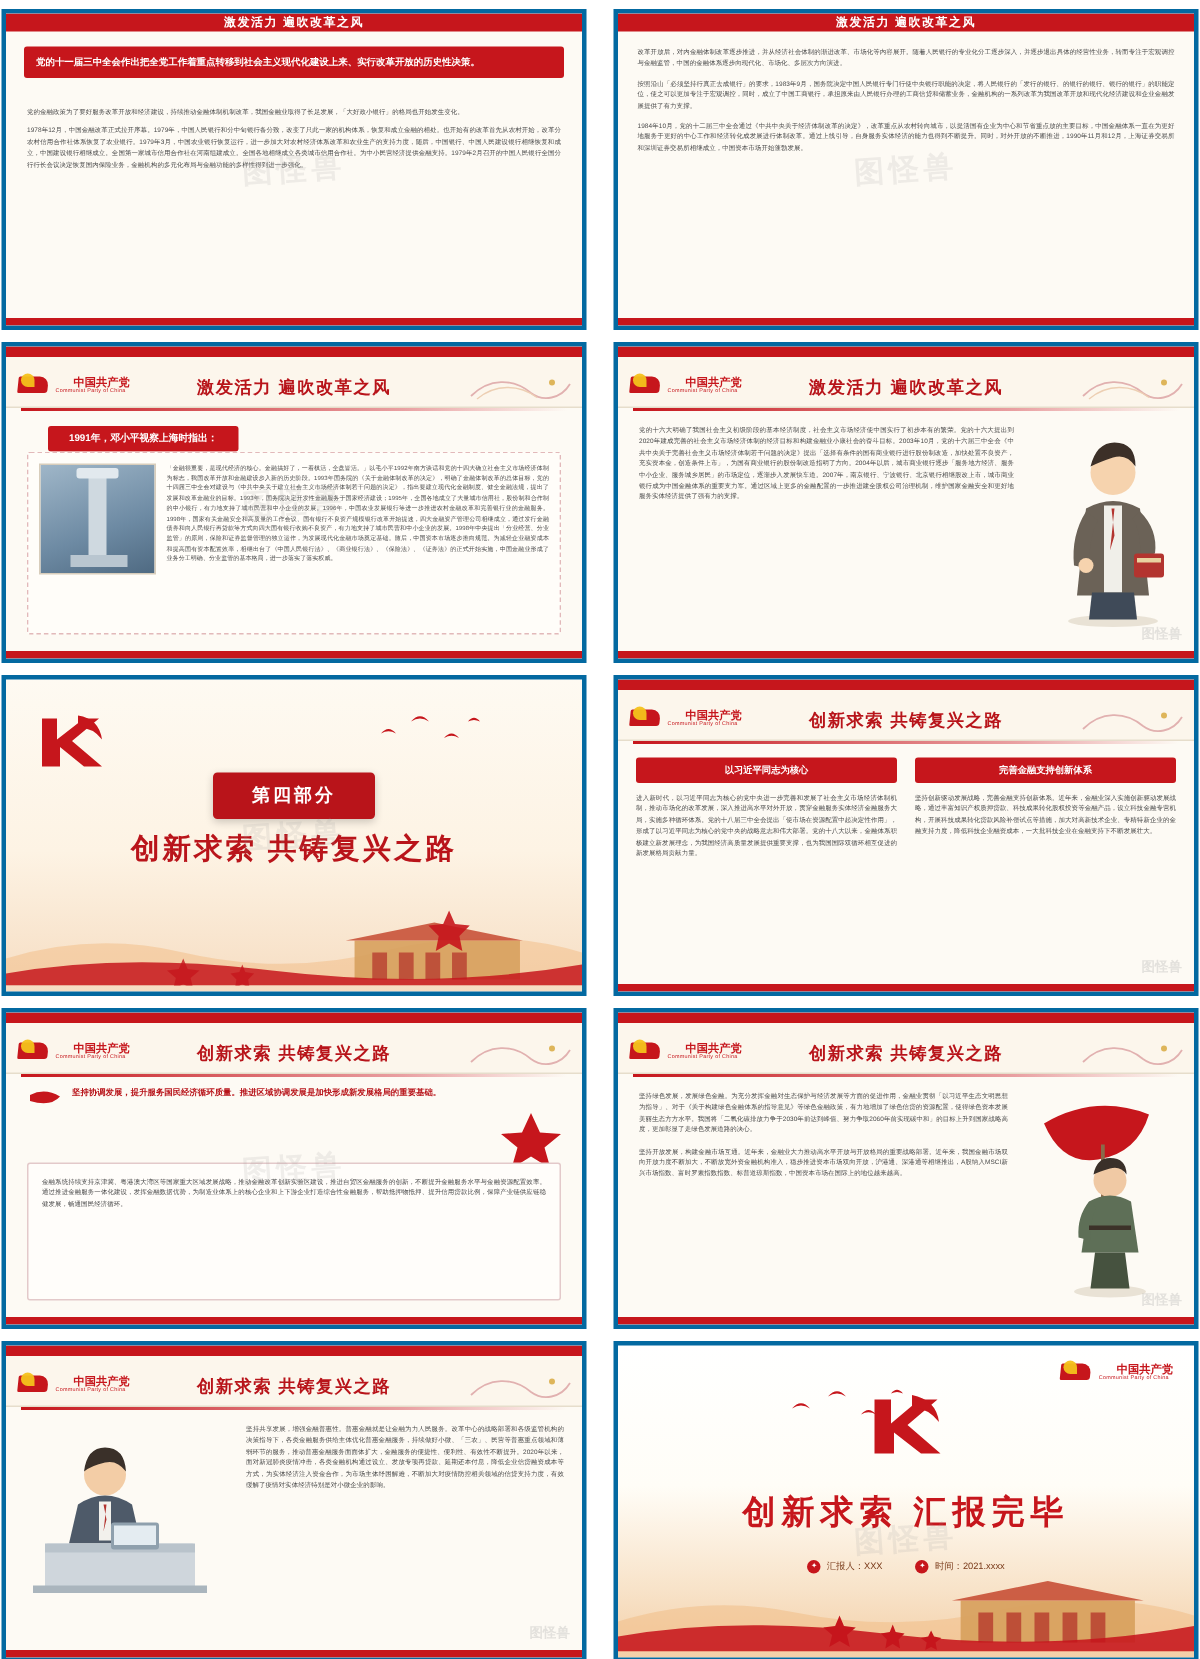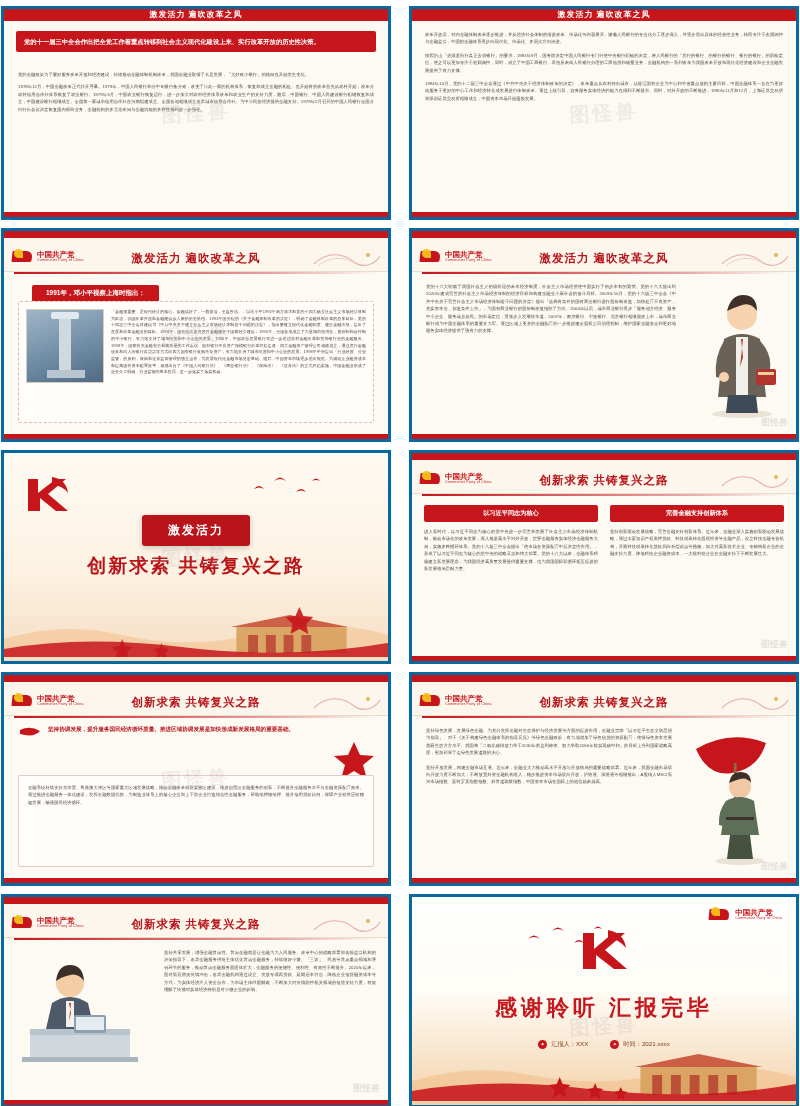--- a/index.html
+++ b/index.html
@@ -49,21 +49,21 @@
     position: absolute; left: 0; top: 2px; width: 20px; height: 11px;
     background: #c6161c; border-radius: 1px 6px 2px 1px;
     transform: skewX(-6deg);
   }
   .flag-mini .f2 {
     position: absolute; left: 2px; top: 0px; width: 9px; height: 9px;
     background: #f4c21b; border-radius: 50% 50% 0 50%;
     opacity: .95;
   }
   .hdr-cn {
-    font-size: 7.5px; color: #c6161c; font-weight: bold; line-height: 1.1;
+    font-size: 7.5px; color: #c6161c; font-weight: bold; line-height: 1.1; margin-left: 12px;
   }
   .hdr-en {
     font-size: 3.6px; color: #c6161c; letter-spacing: .2px; line-height: 1.1;
   }
   .hdr-title {
     position: absolute; left: 0; right: 0; top: 13px;
     text-align: center;
     font-size: 11.5px; font-weight: bold; color: #b8141a;
     letter-spacing: 1px;
   }
@@ -293,21 +293,21 @@
     <svg class="emblem" viewBox="0 0 54 48">
       <path d="M6 40 L6 8 L16 8 L16 22 L34 8 L44 8 L26 23 L46 40 L34 40 L18 27 L18 40 Z" fill="#c6161c"></path>
       <path d="M30 6 q14 2 16 16 q-6 -8 -16 -8z" fill="#c6161c"></path>
     </svg>
     <svg class="birds" viewBox="0 0 80 30">
       <path d="M6 14 q5 -6 10 0 q-5 -3 -10 0z" fill="#c6161c"></path>
       <path d="M26 6 q6 -7 12 0 q-6 -4 -12 0z" fill="#c6161c"></path>
       <path d="M48 17 q5 -6 10 0 q-5 -3 -10 0z" fill="#c6161c"></path>
       <path d="M64 6 q4 -5 8 0 q-4 -2 -8 0z" fill="#c6161c"></path>
     </svg>
-    <div class="sec-badge">激发活力</div>
+    <div class="sec-badge">第四部分</div>
     <div class="sec-main">创新求索 共铸复兴之路</div>
     <svg class="gate" viewBox="0 0 390 64" preserveAspectRatio="none">
       <path d="M0 46 q60 -18 120 -4 q70 16 140 -2 q70 -16 130 2 L390 64 L0 64 Z" fill="#f2c08a" opacity=".55"></path>
       <g fill="#d8a15e" opacity=".9">
         <rect x="236" y="34" width="112" height="26"></rect>
         <path d="M230 34 l60 -12 l60 12 z" fill="#c9533a"></path>
         <rect x="248" y="42" width="10" height="18" fill="#b9452f"></rect>
         <rect x="266" y="42" width="10" height="18" fill="#b9452f"></rect>
         <rect x="284" y="42" width="10" height="18" fill="#b9452f"></rect>
         <rect x="302" y="42" width="10" height="18" fill="#b9452f"></rect>
@@ -482,21 +482,21 @@
     <svg style="position:absolute;left:110px;top:24px;width:90px;height:34px;" viewBox="0 0 90 34">
       <path d="M6 18 q6 -7 12 0 q-6 -4 -12 0z" fill="#c6161c"></path>
       <path d="M30 10 q6 -7 12 0 q-6 -4 -12 0z" fill="#c6161c"></path>
       <path d="M52 22 q5 -6 10 0 q-5 -3 -10 0z" fill="#c6161c"></path>
       <path d="M72 8 q4 -5 8 0 q-4 -2 -8 0z" fill="#c6161c"></path>
     </svg>
     <svg style="position:absolute;left:50%;transform:translateX(-50%);top:28px;width:58px;height:52px;" viewBox="0 0 58 52">
       <path d="M8 44 L8 8 L19 8 L19 24 L38 8 L50 8 L30 25 L52 44 L39 44 L21 30 L21 44 Z" fill="#c6161c"></path>
       <path d="M33 5 q16 3 18 18 q-7 -9 -18 -10z" fill="#c6161c"></path>
     </svg>
-    <div class="final-title">感谢聆听  汇报完毕</div>
+    <div class="final-title">创新求索  汇报完毕</div>
     <div class="final-meta">
       <div class="meta-pill">
         <div class="meta-ic">✦</div>
         <span>汇报人：XXX</span>
       </div>
       <div class="meta-pill">
         <div class="meta-ic">✦</div>
         <span>时间：2021.xxxx</span>
       </div>
     </div>

